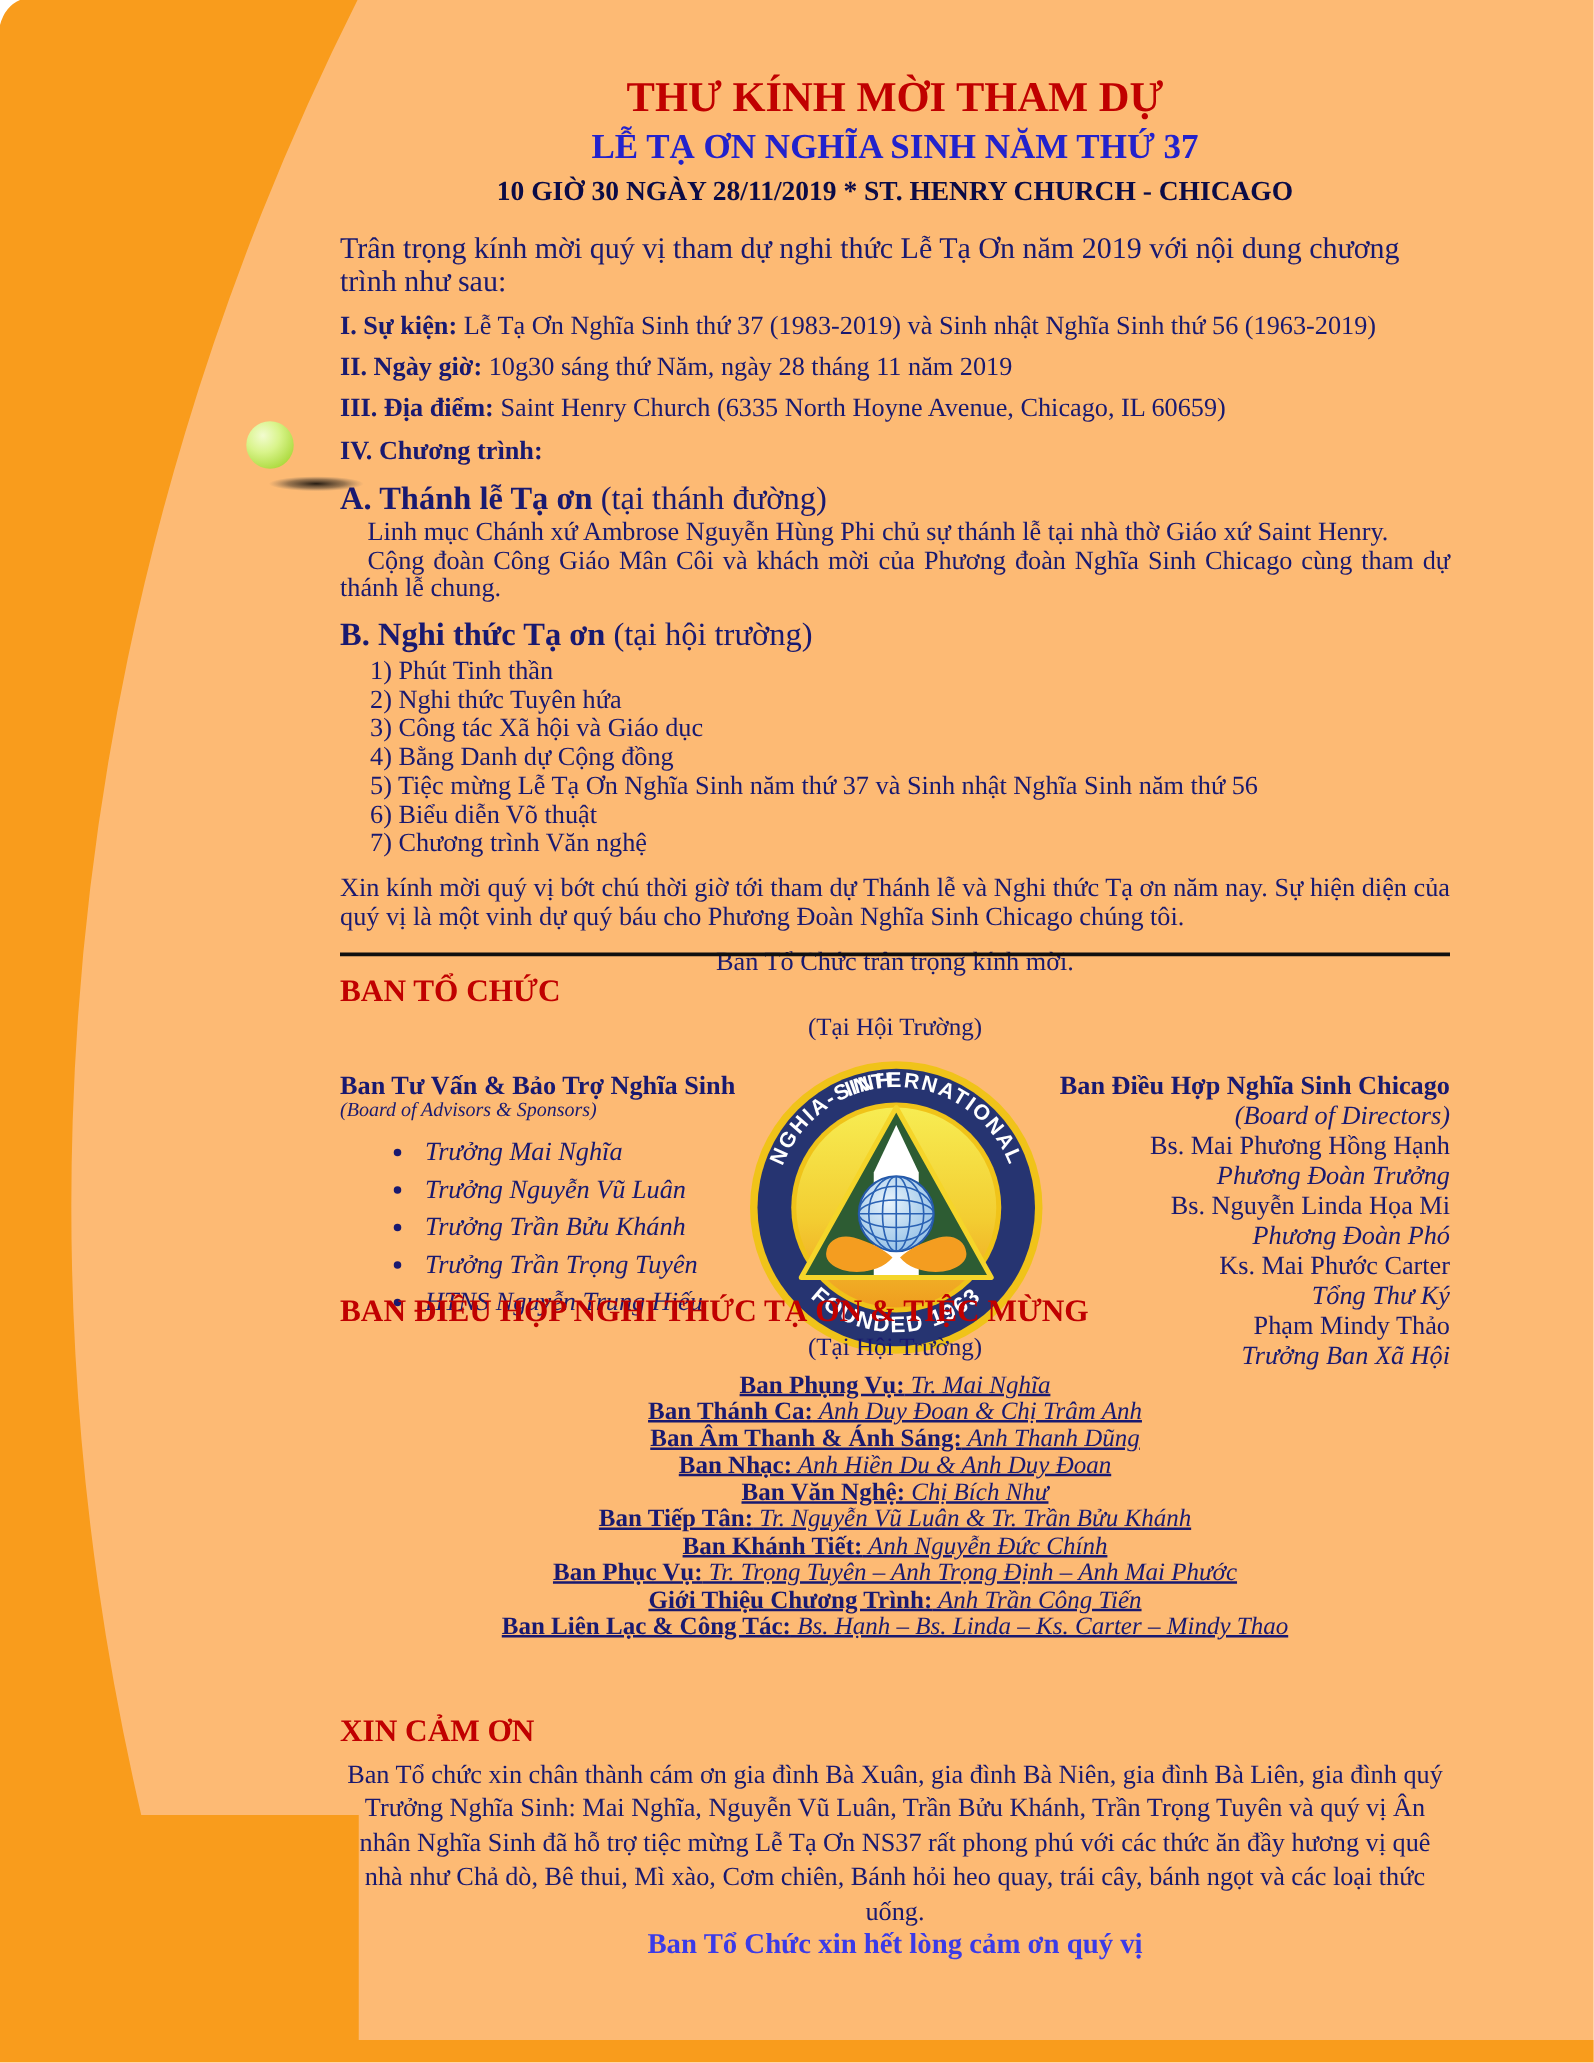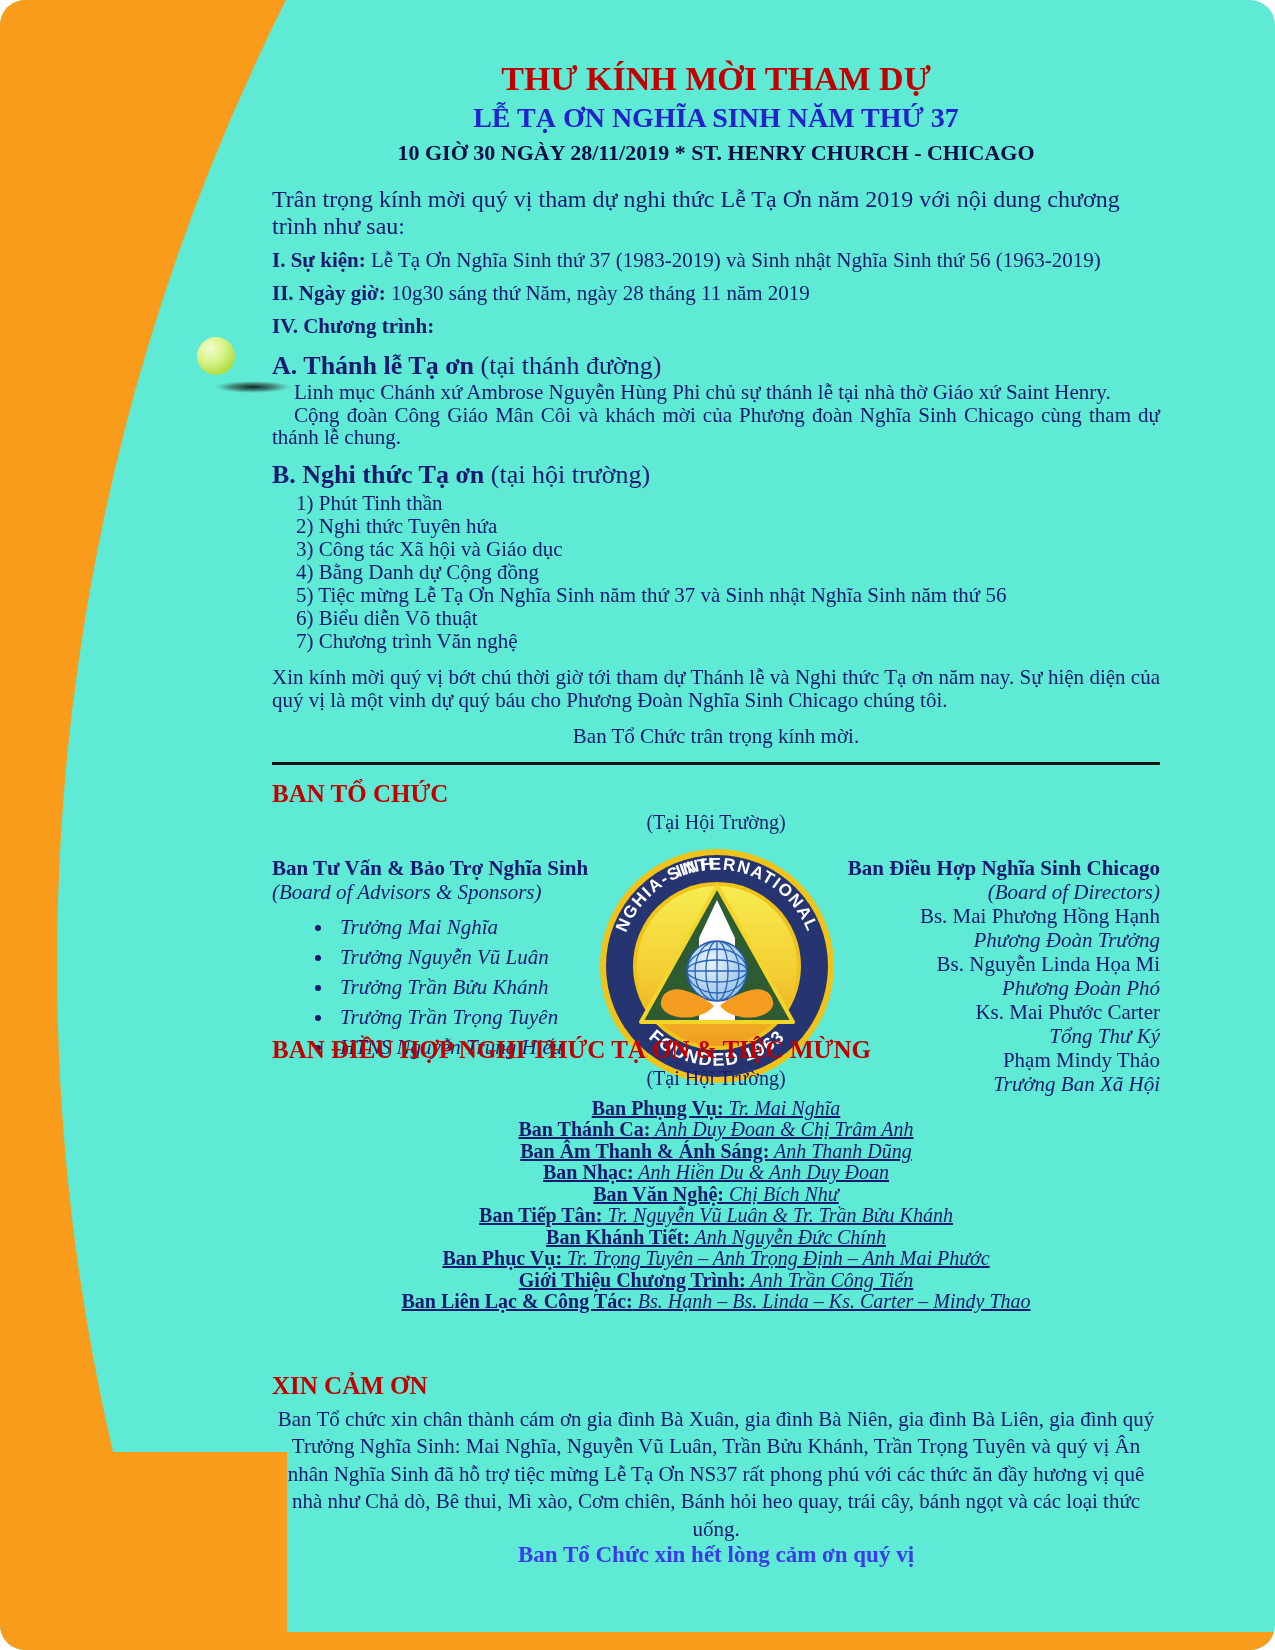--- a/index.html
+++ b/index.html
@@ -1,17 +1,17 @@
 <!DOCTYPE html>
 <html><head>
 <meta charset="utf-8">
 <style>
   html,body{margin:0;padding:0;background:#ffffff;}
-  .page{position:relative;width:1275px;height:1650px;background:#5eead4;overflow:hidden;
-        font-family:"Liberation Serif", serif;color:#191970;border-radius:25px;}
+  .page{position:relative;width:1275px;height:1650px;background:#fdba74;overflow:hidden;
+        font-family:"Liberation Serif", serif;color:#191970;}
   .bg{position:absolute;left:0;top:0;z-index:0;}
   .sec{position:absolute;z-index:1;}
 
   
   .main{left:272px;top:60px;width:888px;}
   .title{color:#C00000;font-size:34px;font-weight:bold;text-align:center;line-height:1.12;}
   .subtitle{color:#2222CC;font-size:28px;font-weight:bold;text-align:center;line-height:1.12;margin-top:4px;}
   .dateline{color:#0B0B46;font-size:22px;font-weight:bold;text-align:center;margin-top:7px;}
   .intro{font-size:24px;margin-top:20px;line-height:1.1;}
   .item{font-size:21px;margin-top:10px;line-height:1.1;}
@@ -25,21 +25,21 @@
 
   .divider{left:272px;top:762px;width:888px;border-top:3px solid #101010;height:0;}
 
   
   .committee{left:272px;top:780px;width:888px;}
   .red-h{color:#C00000;font-size:25px;font-weight:bold;text-align:left;line-height:1.15;}
   .blue-sub{color:#191970;font-size:20px;text-align:center;margin-top:2px;}
   .columns{display:flex;margin-top:4px;}
   .col-left{width:322px;padding-top:18px;}
   .col-left .heading{font-size:21px;font-weight:bold;line-height:1.15;}
-  .col-left .subheading{font-size:21px;font-style:italic;line-height:1.15;}
+  .col-left .subheading{font-size:16px;font-style:italic;line-height:1.15;}
   .adv-list{margin:8px 0 0 0;padding:0 0 0 62px;font-size:21px;font-style:italic;}
   .adv-list li{list-style:disc;line-height:30px;padding-left:6px;}
   .col-center{width:246px;display:flex;justify-content:center;align-items:flex-start;}
   .col-right{flex:1;text-align:right;padding-top:18px;}
   .col-right .heading{font-size:21px;font-weight:bold;line-height:24px;}
   .col-right .subheading{font-size:21px;font-style:italic;line-height:24px;}
   .col-right .name{font-size:21px;line-height:24px;}
   .col-right .role{font-size:21px;font-style:italic;line-height:24px;}
 
   
@@ -81,20 +81,21 @@
 
   <div class="sec main">
     <div class="title">THƯ KÍNH MỜI THAM DỰ</div>
     <div class="subtitle">LỄ TẠ ƠN NGHĨA SINH NĂM THỨ 37</div>
     <div class="dateline">10 GIỜ 30 NGÀY 28/11/2019 * ST. HENRY CHURCH - CHICAGO</div>
 
     <div class="intro">Trân trọng kính mời quý vị tham dự nghi thức Lễ Tạ Ơn năm 2019 với nội dung chương trình như sau:</div>
 
     <div class="item"><b>I. Sự kiện:</b><span> Lễ Tạ Ơn Nghĩa Sinh thứ 37 (1983-2019) và Sinh nhật Nghĩa Sinh thứ 56 (1963-2019)</span></div>
     <div class="item"><b>II. Ngày giờ:</b><span> 10g30 sáng thứ Năm, ngày 28 tháng 11 năm 2019</span></div>
+    <div class="item"><b>III. Địa điểm:</b><span> Saint Henry Church (6335 North Hoyne Avenue, Chicago, IL 60659)</span></div>
     <div class="item"><b>IV. Chương trình:</b><span></span></div>
 
     <div class="seclabel"><b>A. Thánh lễ Tạ ơn</b><span> (tại thánh đường)</span></div>
     <p class="aline">Linh mục Chánh xứ Ambrose Nguyễn Hùng Phi chủ sự thánh lễ tại nhà thờ Giáo xứ Saint Henry.</p>
     <p class="aline just">Cộng đoàn Công Giáo Mân Côi và khách mời của Phương đoàn Nghĩa Sinh Chicago cùng tham dự thánh lễ chung.</p>
 
     <div class="seclabel"><b>B. Nghi thức Tạ ơn</b><span> (tại hội trường)</span></div>
     <ul class="blist">
       <li>1) Phút Tinh thần</li>
       <li>2) Nghi thức Tuyên hứa</li>

